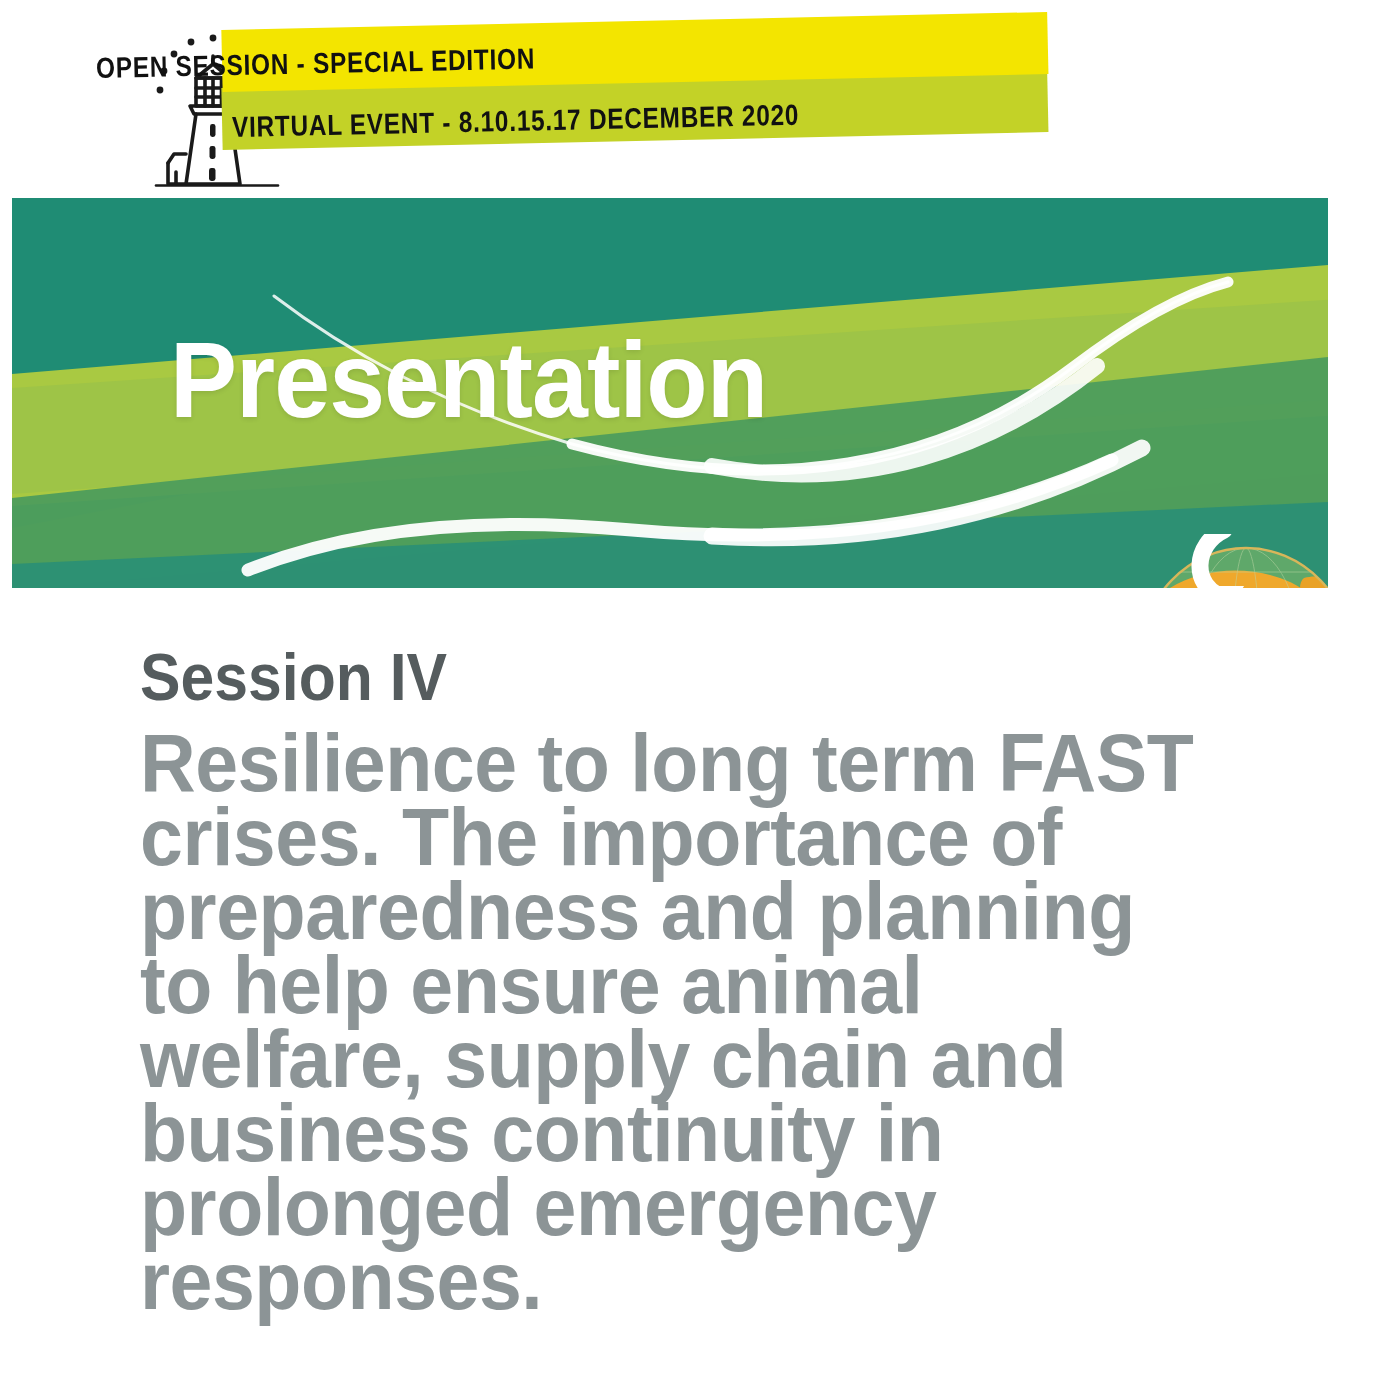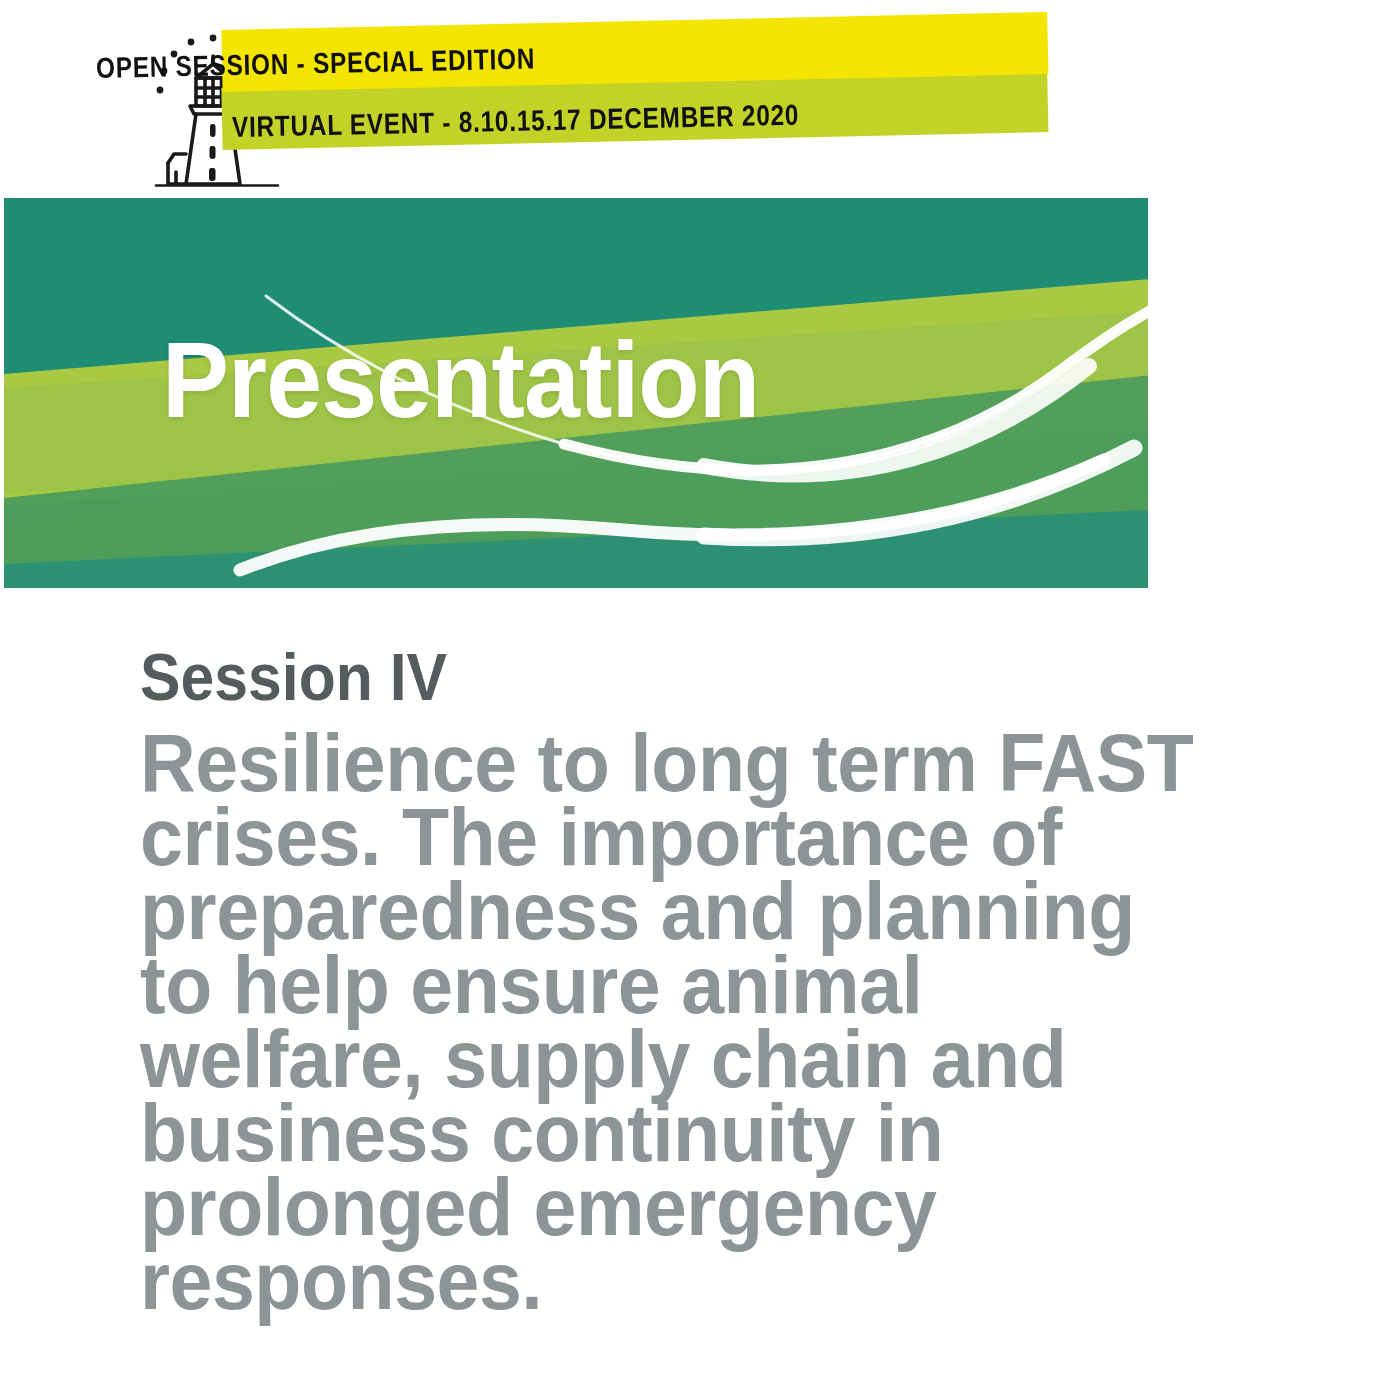--- a/index.html
+++ b/index.html
@@ -84,23 +84,23 @@
     top: 111px;
     font-size: 29px;
     transform: rotate(-1.25deg) scaleX(0.84);
     transform-origin: left center;
     z-index: 3;
   }
 
   
   #presentation-banner {
     position: absolute;
-    left: 4px;
+    left: 12px;
     top: 198px;
-    width: 1144px;
+    width: 1316px;
     height: 390px;
     background: #1F8C74;
     overflow: hidden;
   }
 
   #banner-svg {
     position: absolute;
     left: 0; top: 0;
     width: 1400px;
     height: 390px;

